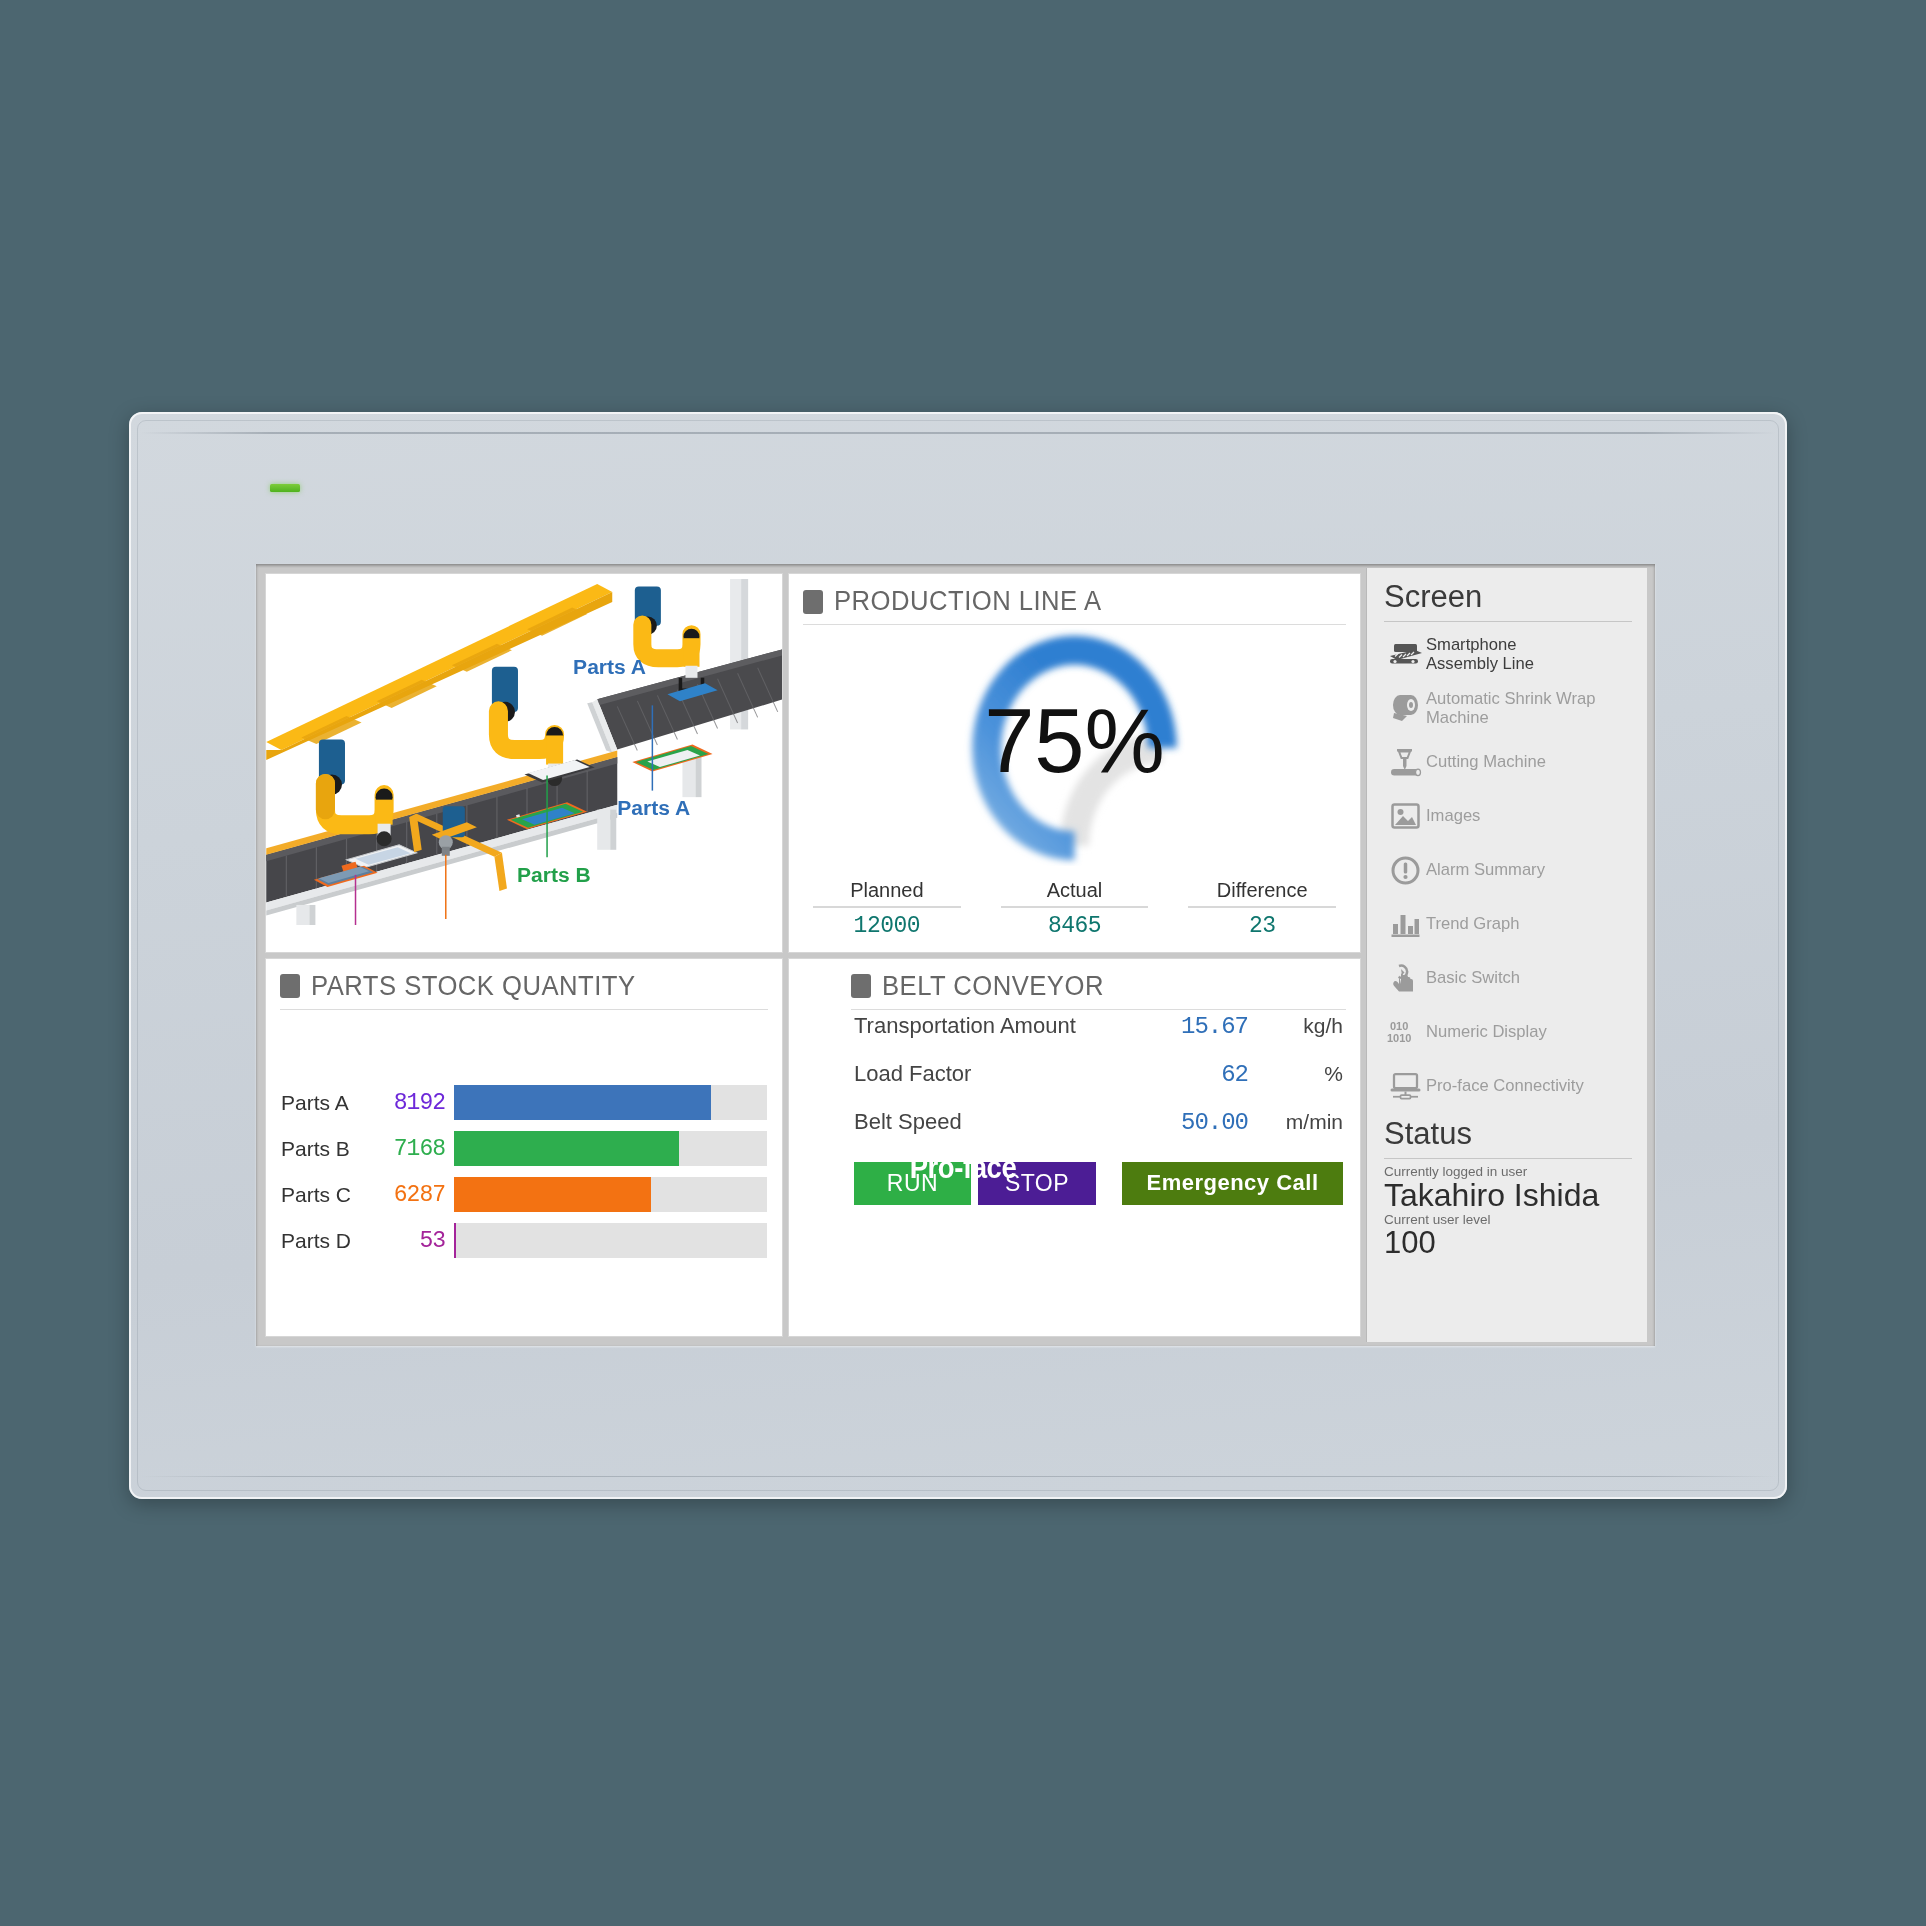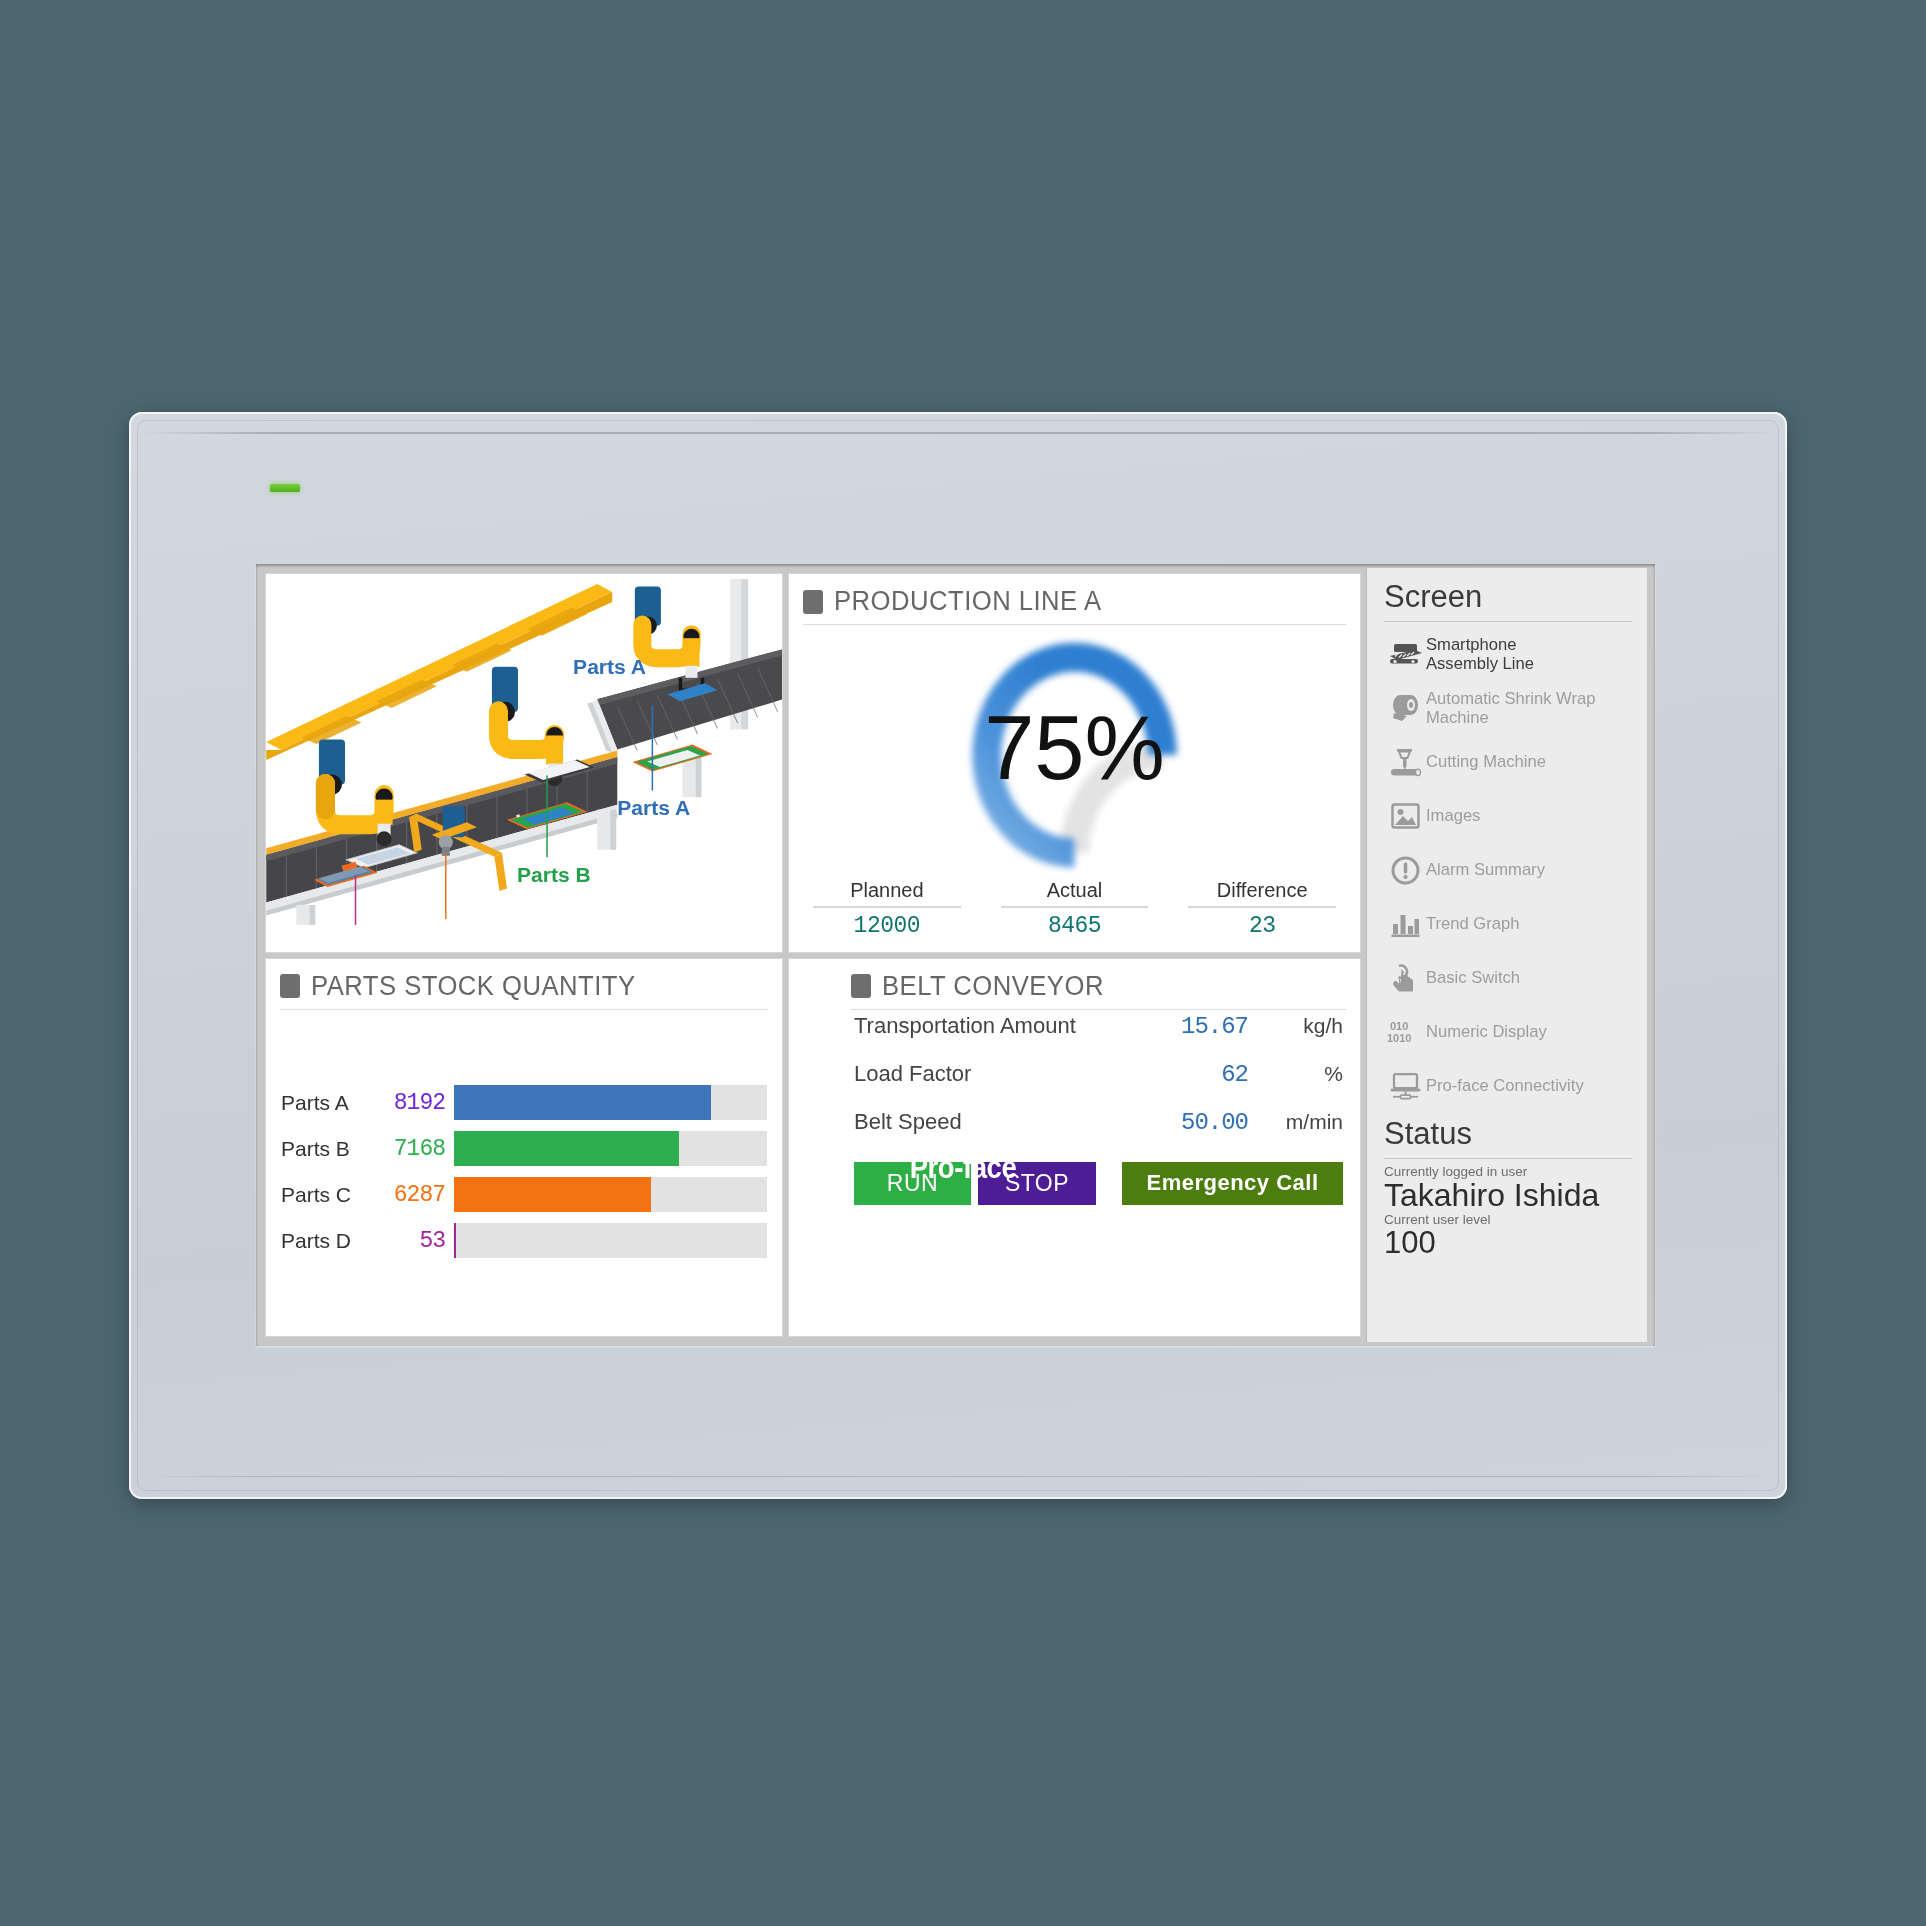--- a/index.html
+++ b/index.html
@@ -75,21 +75,21 @@
     transform:scaleX(.95);transform-origin:left center;
   }
   .head-rule{height:1px;background:#dcdcdc;margin:0 14px;}
 
   
   #illus-card{width:518px;flex:0 0 518px;padding:0;overflow:hidden;position:relative;}
   #illus{position:absolute;inset:0;background:#ffffff;}
 
   
   #gauge-card{flex:1;}
-  #gauge-wrap{position:relative;flex:1;display:flex;align-items:center;justify-content:center;}
+  #gauge-wrap{position:relative;flex:1;display:flex;align-items:flex-start;justify-content:center;}
   #gauge-stats{display:flex;padding:0 17px 13px 17px;gap:26px;}
   .stat{flex:1;text-align:center;}
   .stat-label{font-size:20px;color:#333;font-family:"Liberation Sans Narrow","Liberation Sans",sans-serif;}
   .stat-rule{height:1.5px;background:#d8d8d8;margin:4px 7px 5px 7px;}
   .stat-val{font-size:23px;color:#0f766e;font-family:"Liberation Mono",monospace;letter-spacing:-0.5px;}
 
   
   #parts-card{width:518px;flex:0 0 518px;}
   #parts-list{padding:8px 15px 10px 15px;display:flex;flex-direction:column;justify-content:center;flex:1;gap:8px;}
   .part-row{display:flex;align-items:center;height:38px;}

